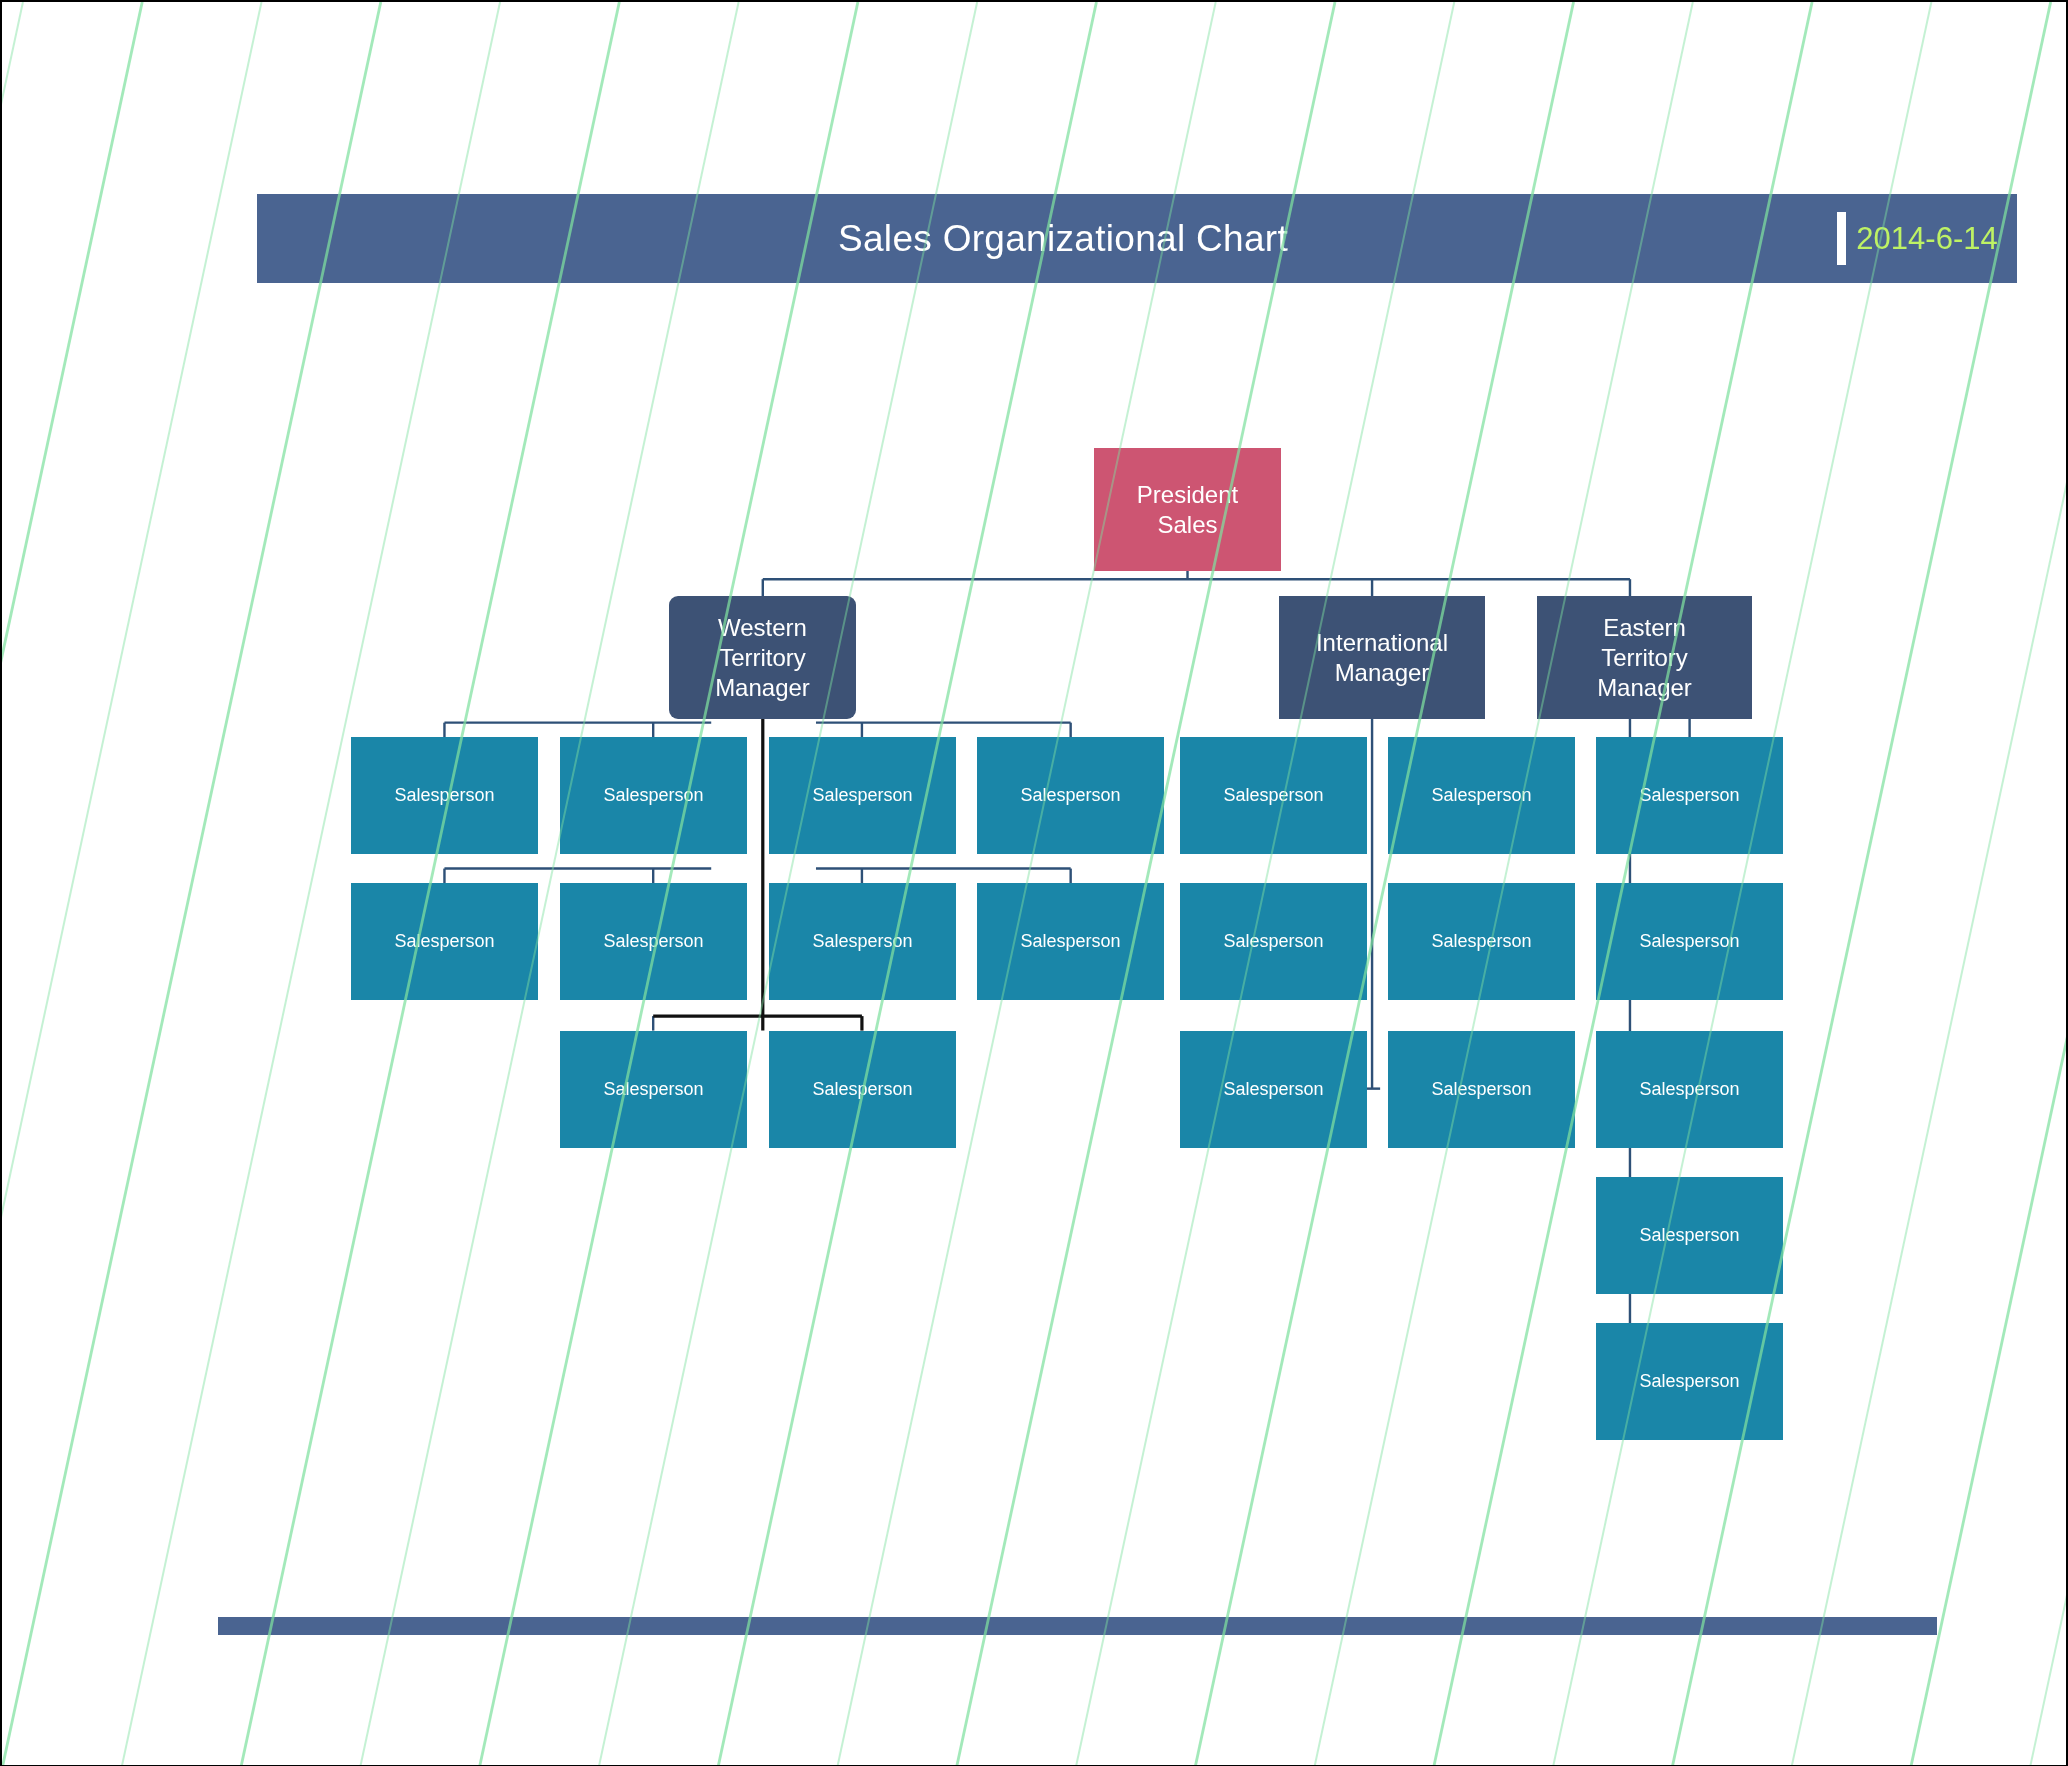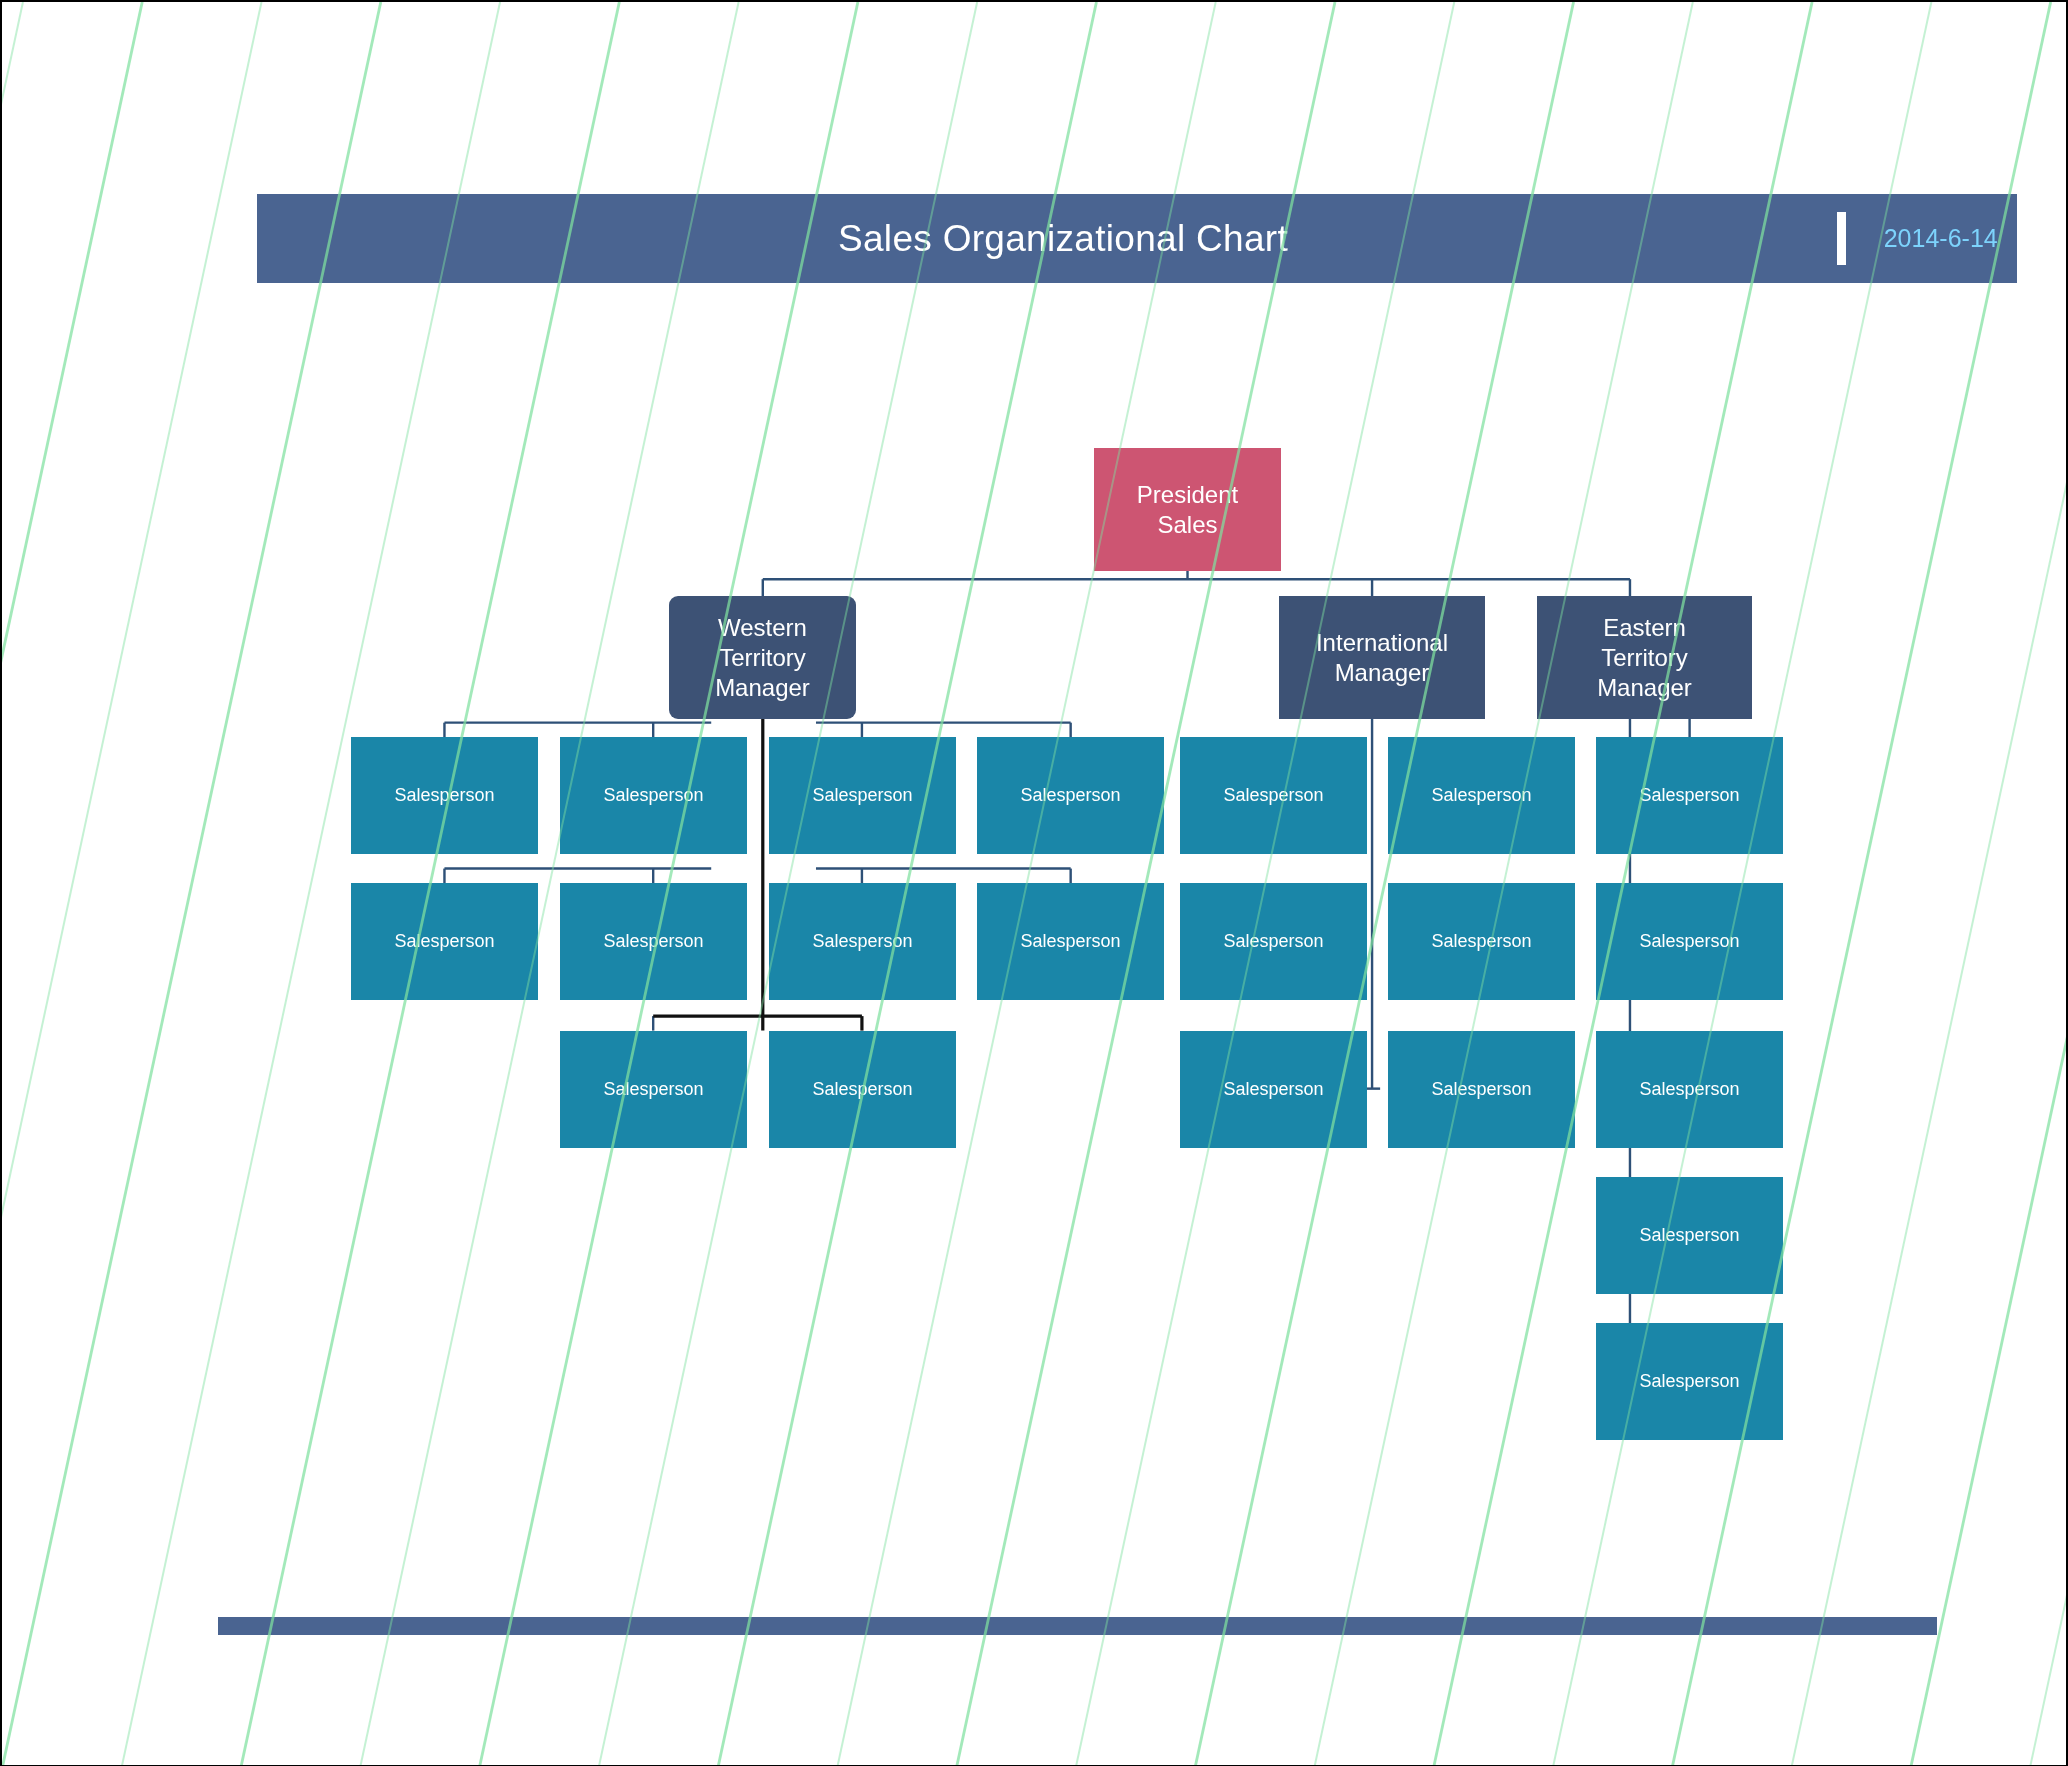--- a/index.html
+++ b/index.html
@@ -60,22 +60,22 @@
     width: 9px;
     height: 53px;
     background: #ffffff;
   }
   #header-date {
     position: absolute;
     right: 19.3px;
     top: 0;
     height: 89px;
     line-height: 89px;
-    color: #7dd3fc;
-    font-size: 25px;
+    color: #bef264;
+    font-size: 31px;
     white-space: nowrap;
   }
 
   
   #footer-bar {
     position: absolute;
     left: 216px;
     top: 1615px;
     width: 1719px;
     height: 18px;

